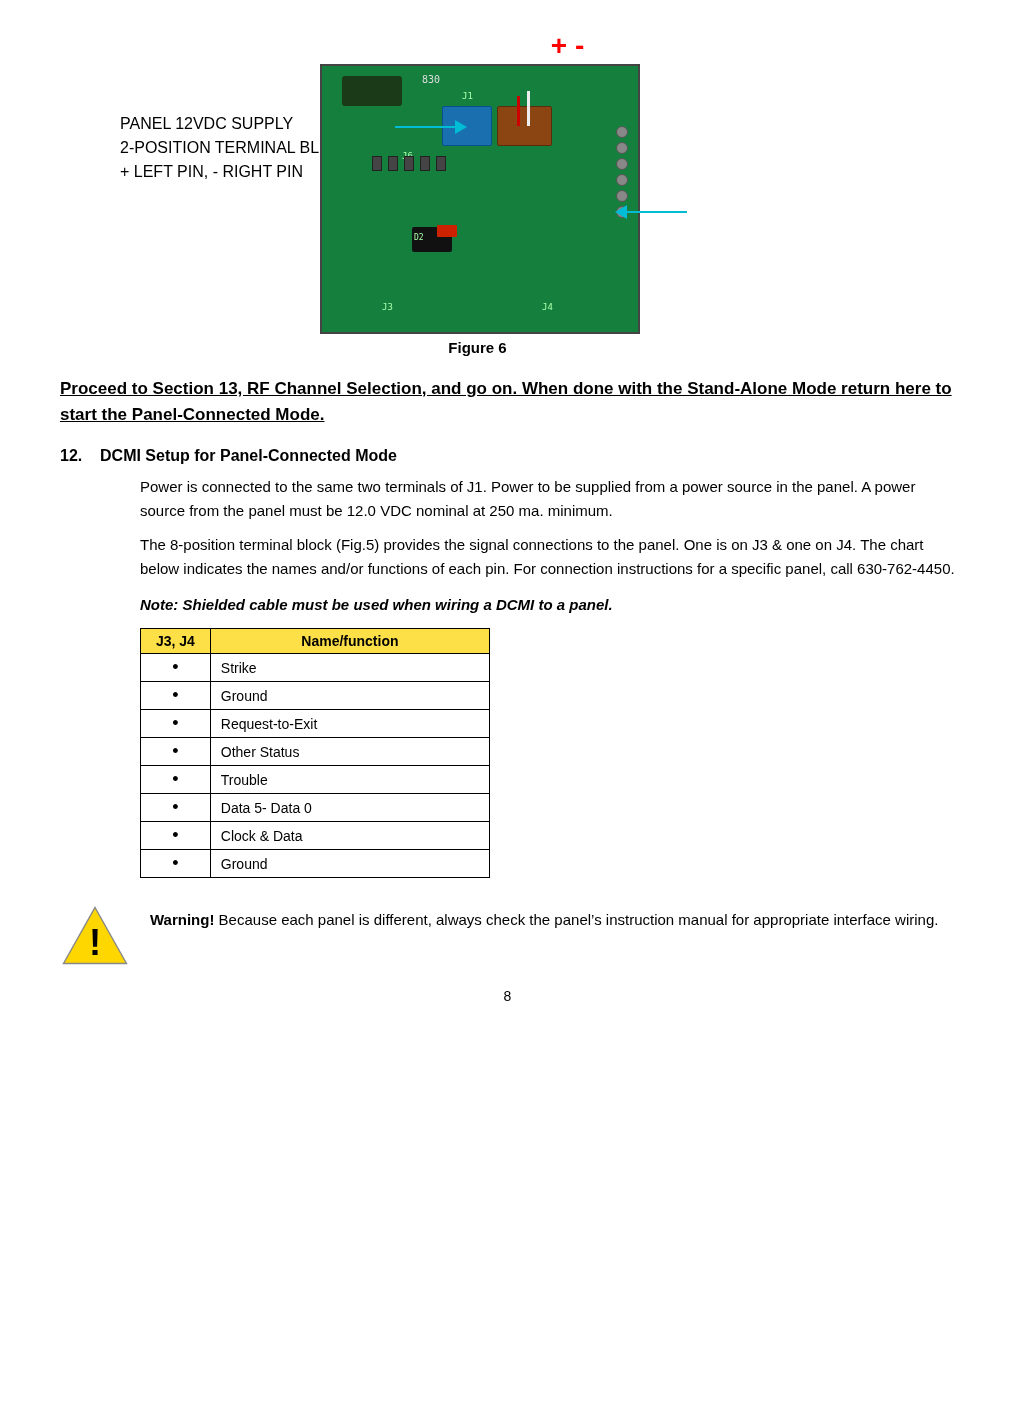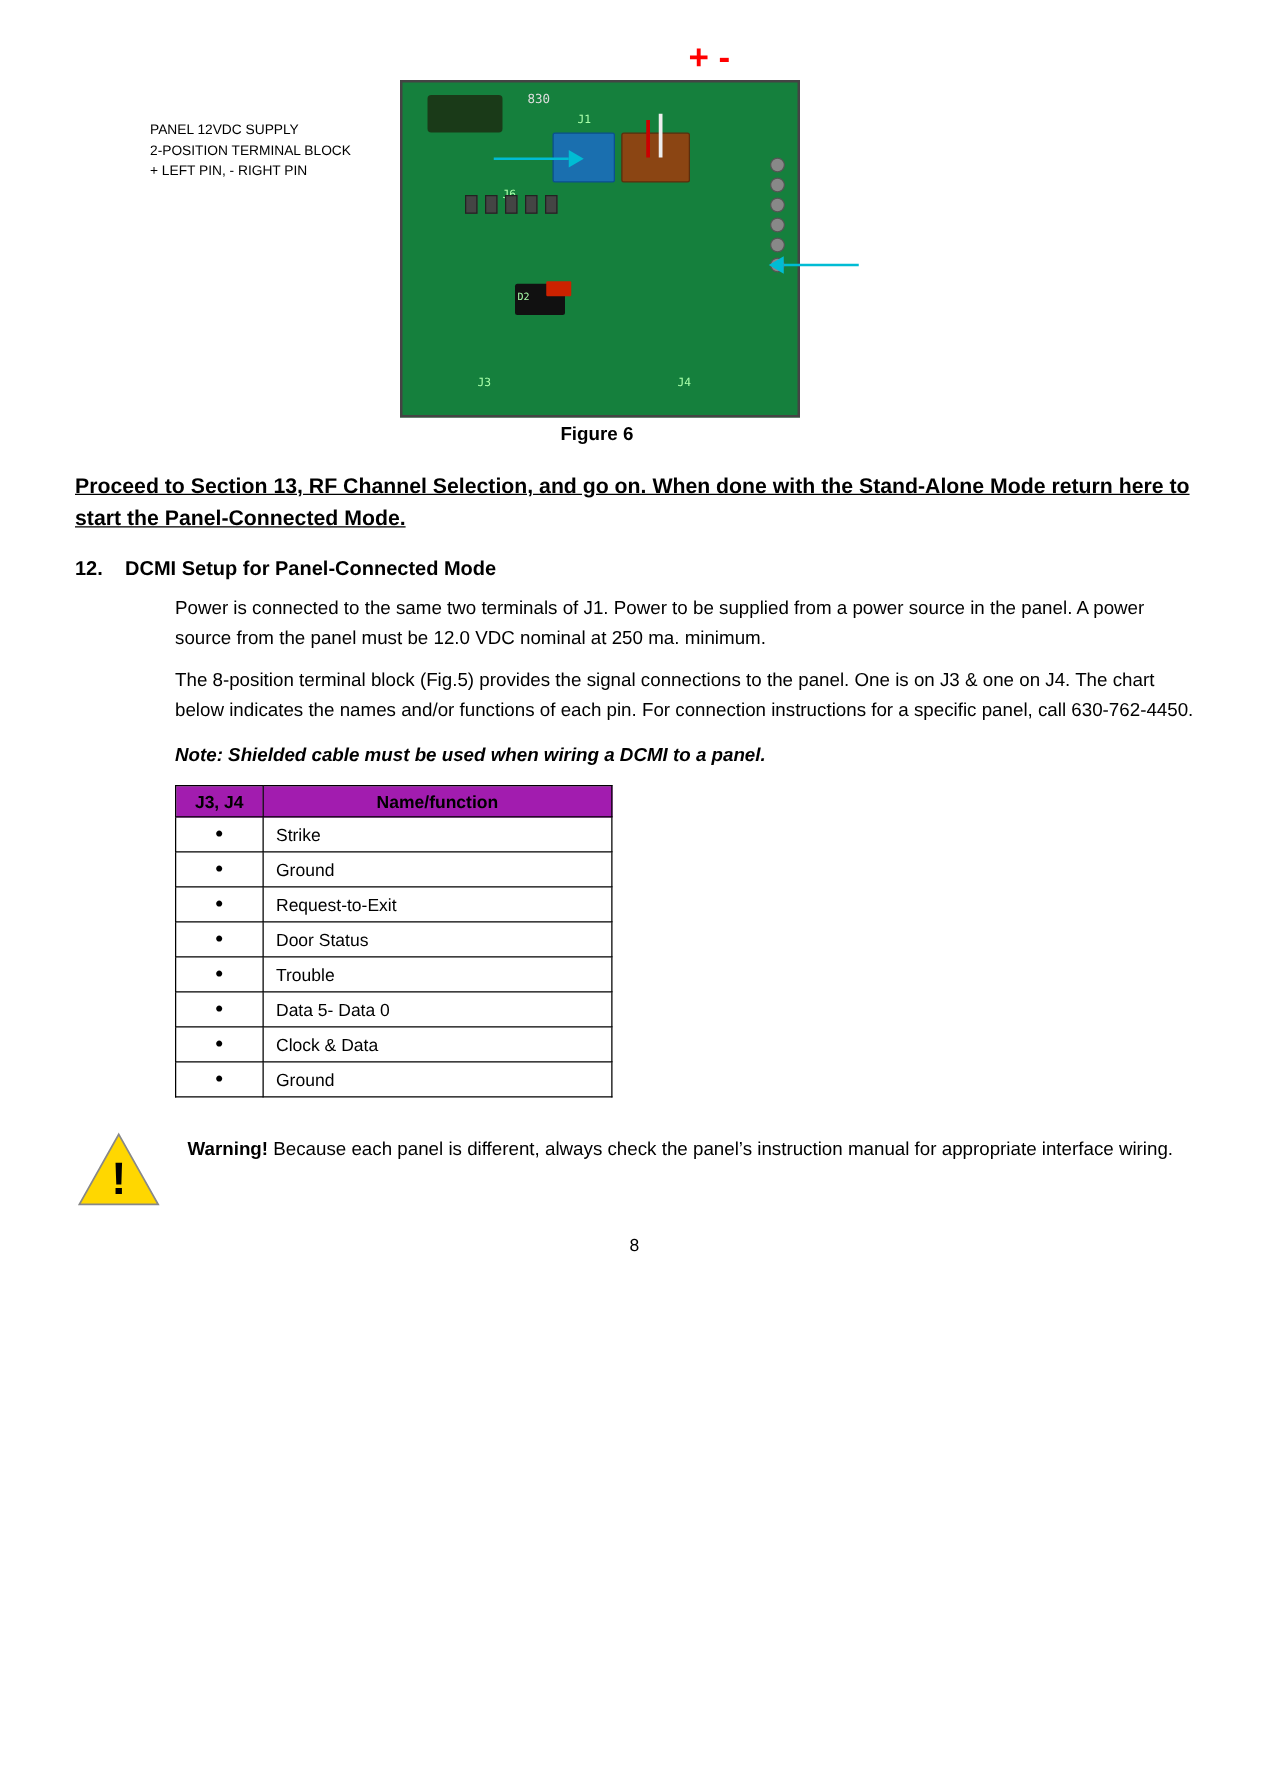--- a/index.html
+++ b/index.html
@@ -39,22 +39,22 @@
     .figure-img-area {
       display: flex;
       align-items: flex-start;
       position: relative;
       margin-left: 60px;
     }
 
     .left-label {
       position: absolute;
       left: 0;
-      top: 32px;
-      font-size: 11px;
+      top: 48px;
+      font-size: 16px;
       color: #000;
       line-height: 1.5;
     }
 
     .pcb-image {
       margin-left: 200px;
       width: 320px;
       height: 270px;
       background: #15803d;
       border: 2px solid #444;
@@ -202,21 +202,21 @@
       border-collapse: collapse;
       width: 350px;
     }
 
     .pin-table .header-row th {
       border: 1px solid #000;
       padding: 4px 12px;
       font-weight: bold;
       font-size: 14px;
       text-align: center;
-      background: #a21caf;
+      background: #fde047;
     }
 
     .pin-table td {
       border: 1px solid #000;
       padding: 3px 10px;
       font-size: 14px;
     }
 
     .pin-table .bullet-col {
       text-align: center;
@@ -430,21 +430,21 @@
           <tr>
       <td class="bullet-col">•</td>
       <td class="name-col">Ground</td>
     </tr>
           <tr>
       <td class="bullet-col">•</td>
       <td class="name-col">Request-to-Exit</td>
     </tr>
           <tr>
       <td class="bullet-col">•</td>
-      <td class="name-col">Door Status</td>
+      <td class="name-col">Other Status</td>
     </tr>
           <tr>
       <td class="bullet-col">•</td>
       <td class="name-col">Trouble</td>
     </tr>
           <tr>
       <td class="bullet-col">•</td>
       <td class="name-col">Data 5- Data 0</td>
     </tr>
           <tr>

